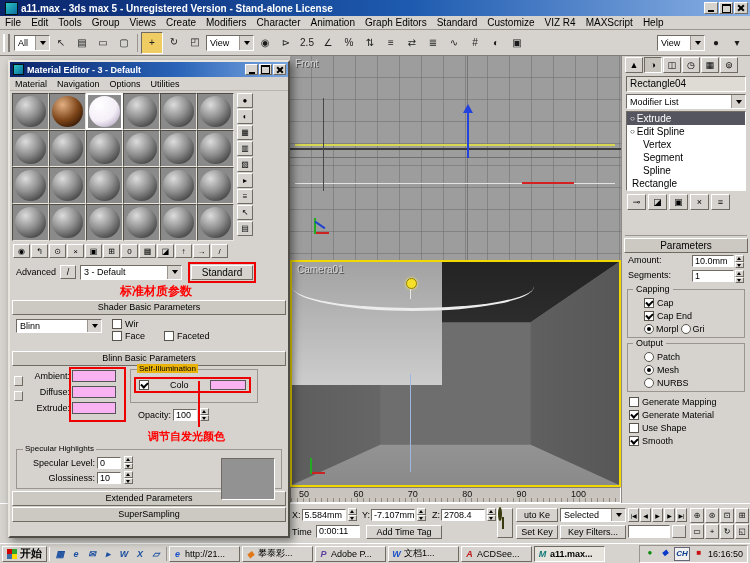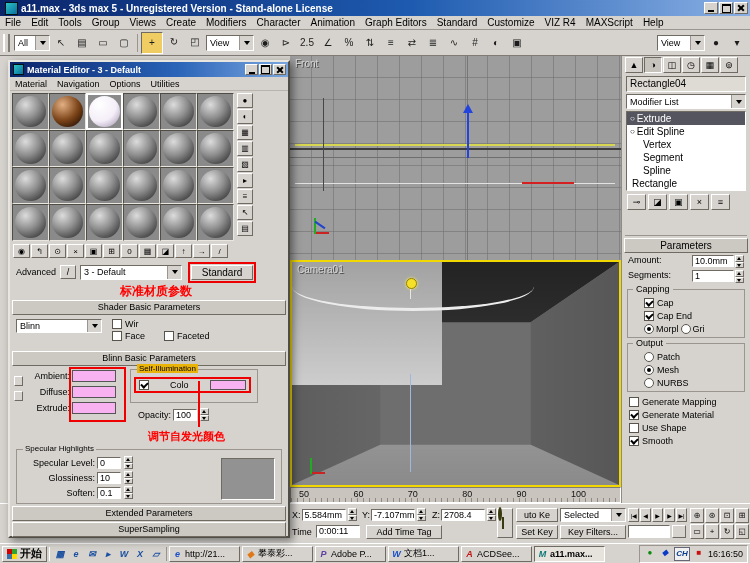--- a/index.html
+++ b/index.html
@@ -968,28 +968,20 @@
         
           <span class="mh-row">
             <span class="mh-lbl">Glossiness:</span>
             <span class="field f-small">10</span>
             <span class="spin">
               <i class="up"></i>
               <i class="dn"></i>
             </span>
           </span>
         
-          <span class="mh-row">
-            <span class="mh-lbl">Soften:</span>
-            <span class="field f-small">0.1</span>
-            <span class="spin">
-              <i class="up"></i>
-              <i class="dn"></i>
-            </span>
-          </span>
         </span>
       <span class="mh-graph"></span>
     </div>
     <div class="me-roll">Extended Parameters</div>
     <div class="me-roll">SuperSampling</div>
   </div>
 
 </div>
 
 </body></html>

